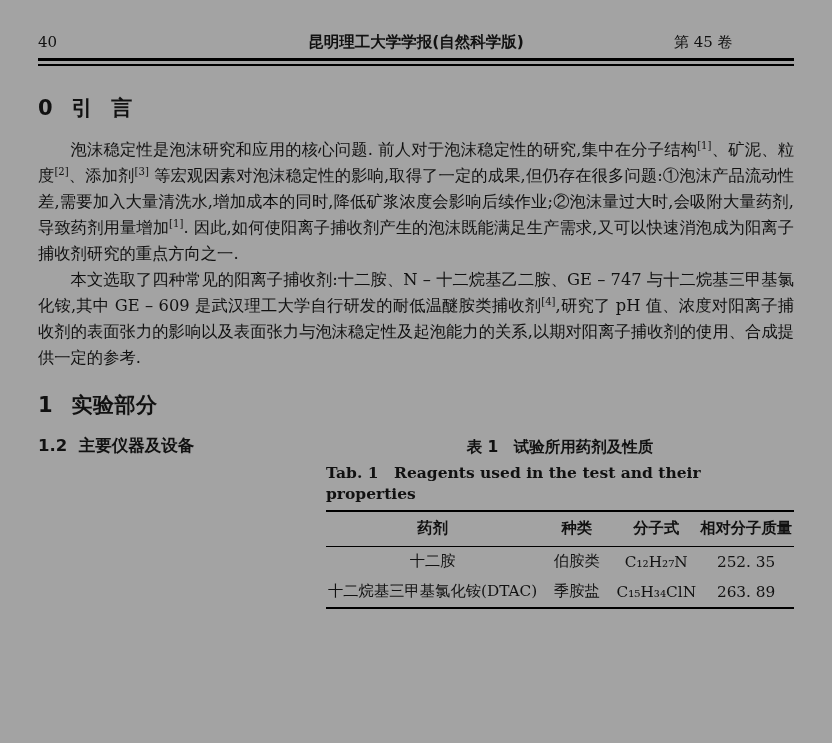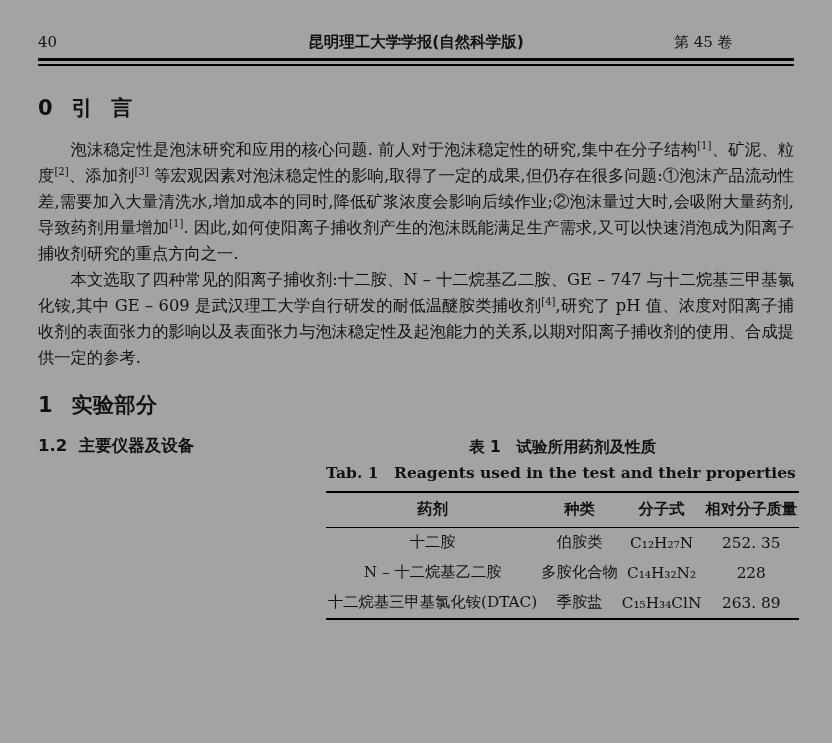--- a/index.html
+++ b/index.html
@@ -142,26 +142,20 @@
           </tr>
         </thead>
         <tbody>
           <tr>
             <td>十二胺</td>
             <td>伯胺类</td>
             <td>C₁₂H₂₇N</td>
             <td>252. 35</td>
           </tr>
           <tr>
-            <td>N – 十二烷基乙二胺</td>
-            <td>多胺化合物</td>
-            <td>C₁₄H₃₂N₂</td>
-            <td>228</td>
-          </tr>
-          <tr>
             <td>十二烷基三甲基氯化铵(DTAC)</td>
             <td>季胺盐</td>
             <td>C₁₅H₃₄ClN</td>
             <td>263. 89</td>
           </tr>
         </tbody>
       </table>
     </div>
 
   </div>

